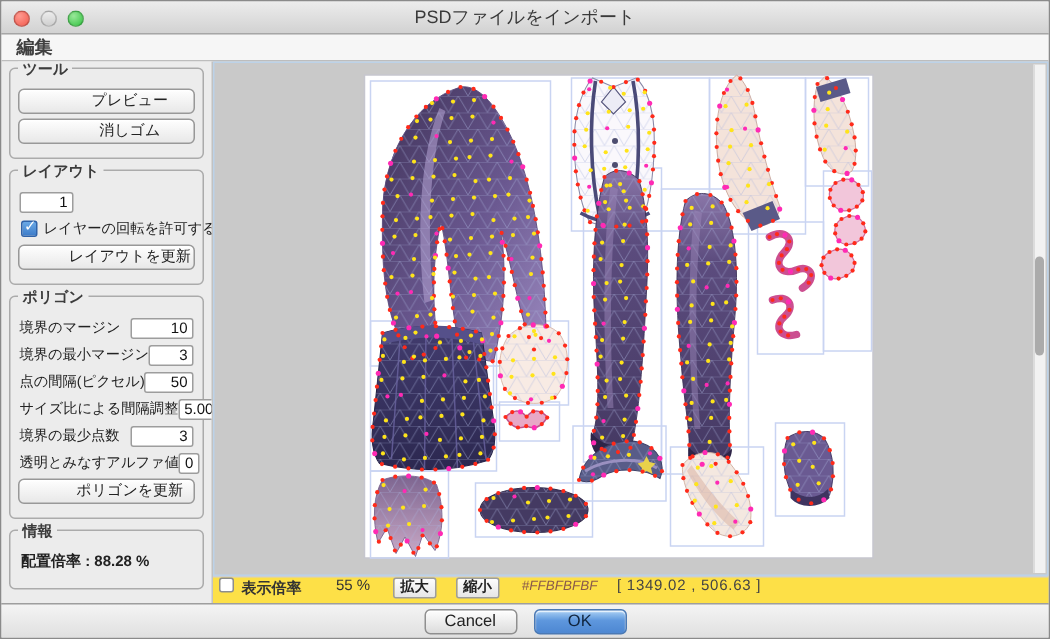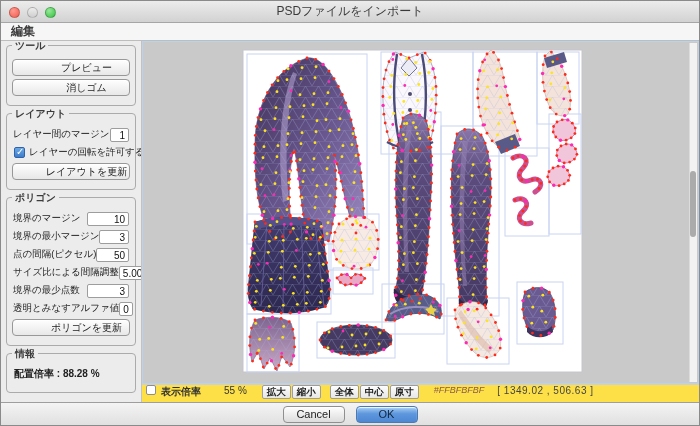--- a/index.html
+++ b/index.html
@@ -67,21 +67,21 @@
 
   
   .canvasbar { flex:0 0 18px; background:#fde047; border-top:1px solid #cfcfcf;
     display:flex; gap:5px; padding:0 4px; font-size:10px; color:#333; }
   .canvasbar .cb { width:10px; height:10px; flex:0 0 10px; }
   .zoom-label { font-weight:bold; font-size:10px; }
   .zoom-val { margin:0 6px 0 18px; font-size:10px; }
   .sbtn { height:14px; padding:0 4px; font-size:9.5px; font-weight:bold; color:#222;
     background:linear-gradient(#fdfdfd,#e6e6e6); border:1px solid #9d9d9d;
     border-radius:2px; line-height:12px; }
-  .grp { display:flex; gap:1px; margin-left:4px; }
+  .grp { display:flex; gap:13px; margin-left:4px; }
   .hex { font-style:italic; font-size:9px; color:#8a5a4a; margin-left:10px; }
   .coords { font-size:10px; color:#444; margin-left:8px; letter-spacing:.5px; }
 
   
   .footer { flex:0 0 23px; background:linear-gradient(#f4f4f4,#e0e0e0);
     border-top:1px solid #9e9e9e; display:flex; align-items:center; justify-content:center; gap:11px; }
   .fbtn { height:17px; min-width:62px; padding:0 10px; font-size:11px; color:#222;
     border-radius:4px; border:1px solid #8f8f8f; line-height:15px; text-align:center;
     background:linear-gradient(#fefefe,#dcdcdc); box-shadow:0 1px 0 rgba(255,255,255,.8) inset; }
   .fbtn.primary { background:linear-gradient(#a9d0f5,#5e97dd 45%,#4d87d2);
@@ -110,21 +110,20 @@
 
       <div class="group">
         <span class="group-title">ツール</span>
         <div class="btn">プレビュー</div>
         <div class="btn">消しゴム</div>
       </div>
 
       <div class="group">
         <span class="group-title">レイアウト</span>
         <div class="row">
-          <span class="lbl">レイヤー間のマージン</span>
           <span class="num" style="width:36px;">1</span>
         </div>
         <div class="cbrow">
           <span class="cb checked"></span>
           <span class="lbl">レイヤーの回転を許可する</span>
         </div>
         <div class="btn">レイアウトを更新</div>
       </div>
 
       <div class="group">
@@ -1041,25 +1040,20 @@
       </div>
 
       <div class="canvasbar">
         <span class="cb"></span>
         <span class="zoom-label">表示倍率</span>
         <span class="zoom-val">55 %</span>
         <span class="grp">
           <span class="sbtn">拡大</span>
           <span class="sbtn">縮小</span>
         </span>
-        <span class="grp">
-          <span class="sbtn">全体</span>
-          <span class="sbtn">中心</span>
-          <span class="sbtn">原寸</span>
-        </span>
         <span class="hex">#FFBFBFBF</span>
         <span class="coords">[ 1349.02 ,  506.63 ]</span>
       </div>
     </div>
   </div>
 
   <div class="footer">
     <div class="fbtn">Cancel</div>
     <div class="fbtn primary">OK</div>
   </div>

